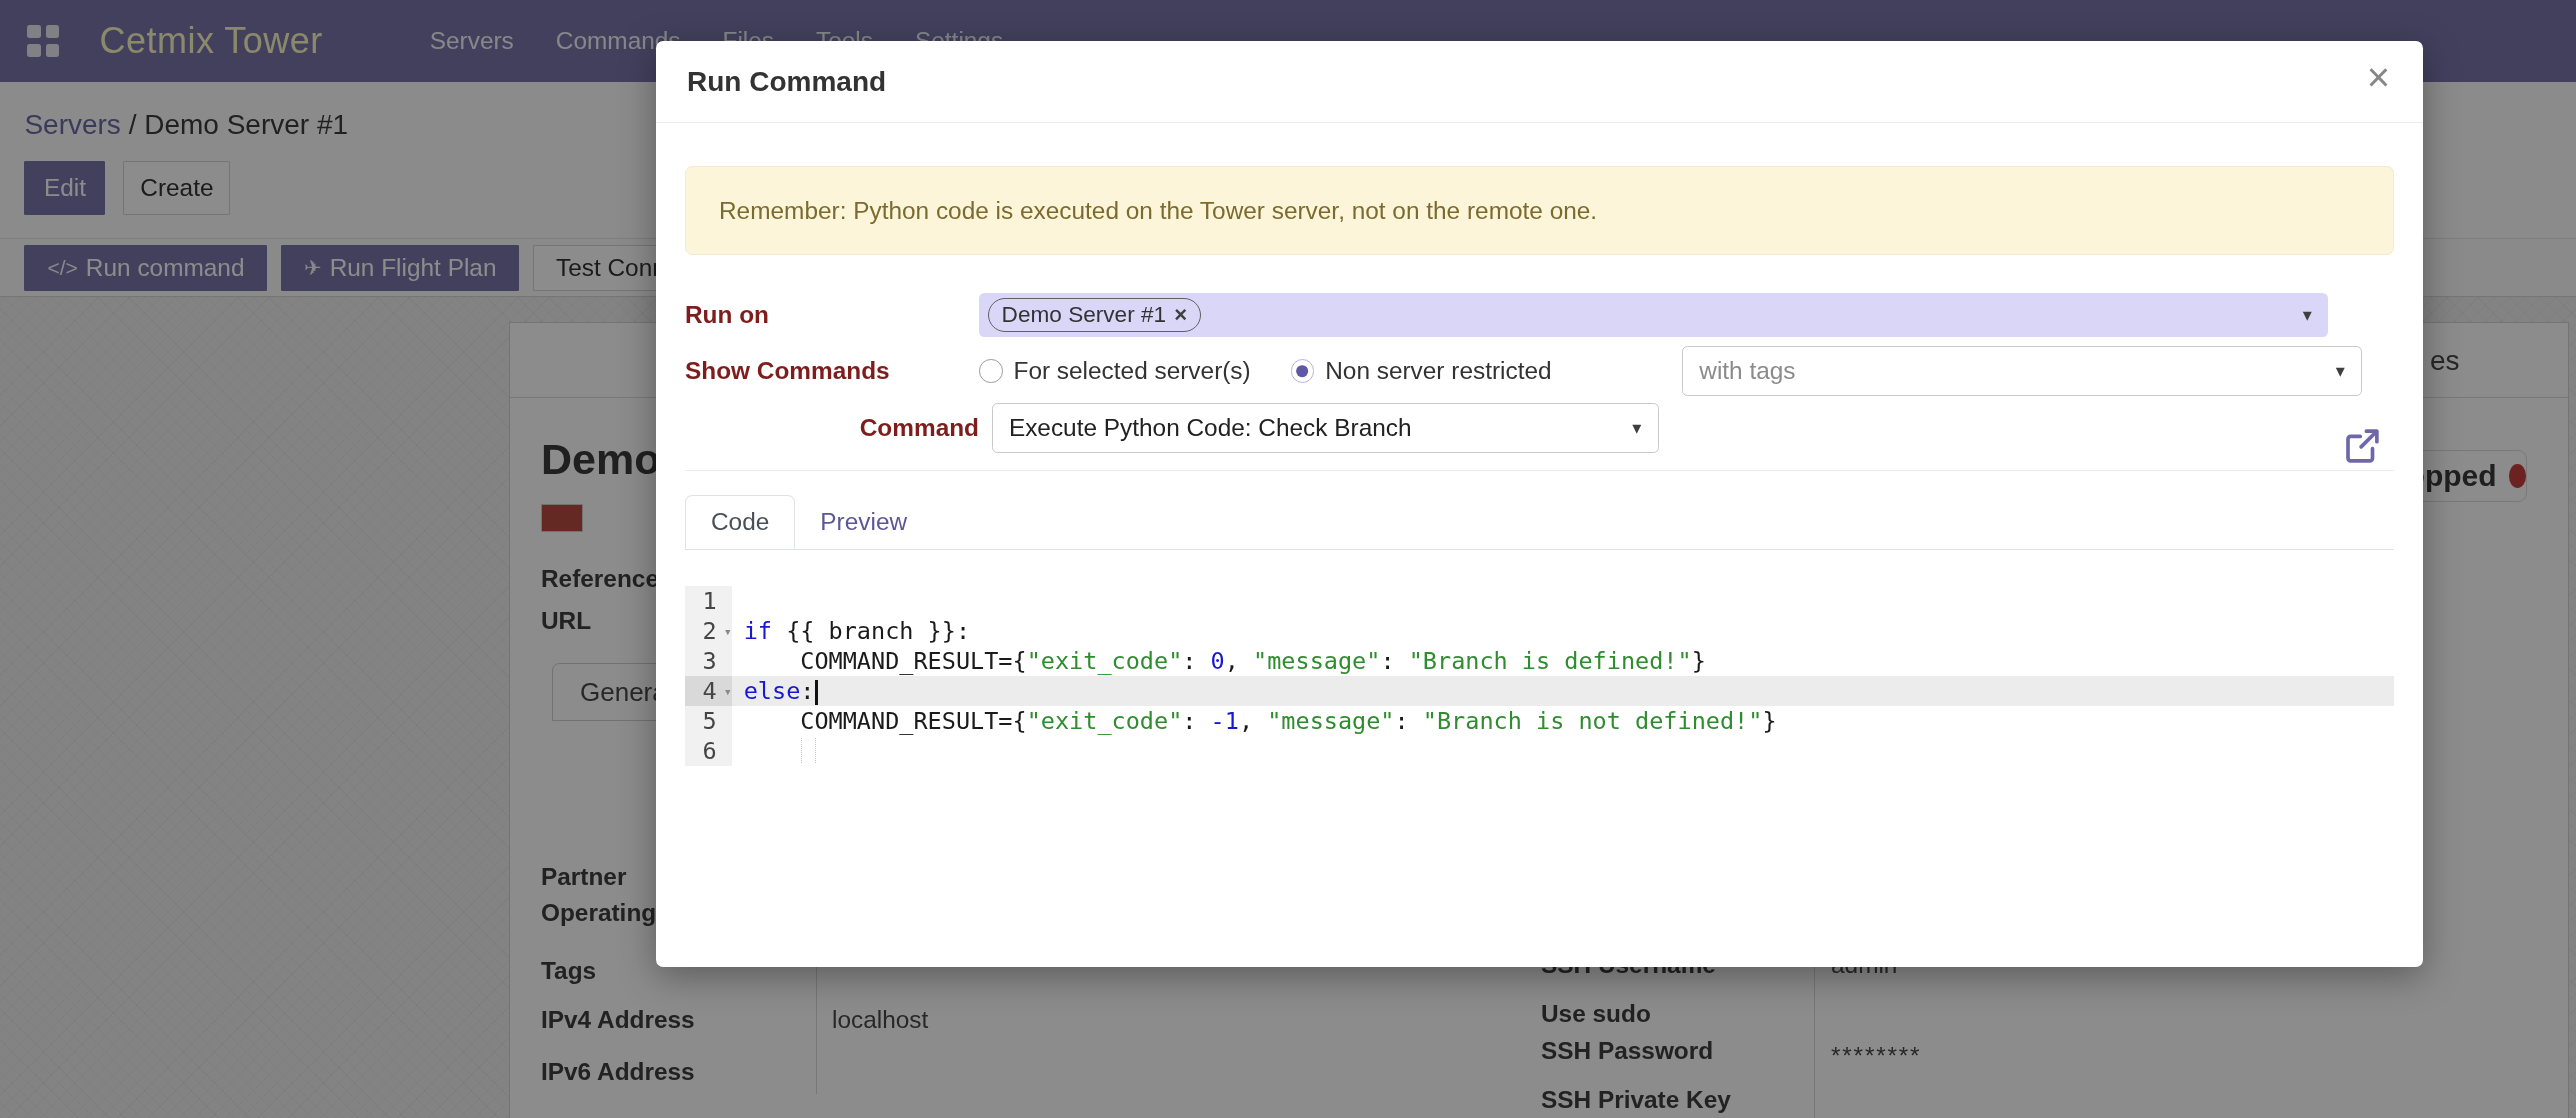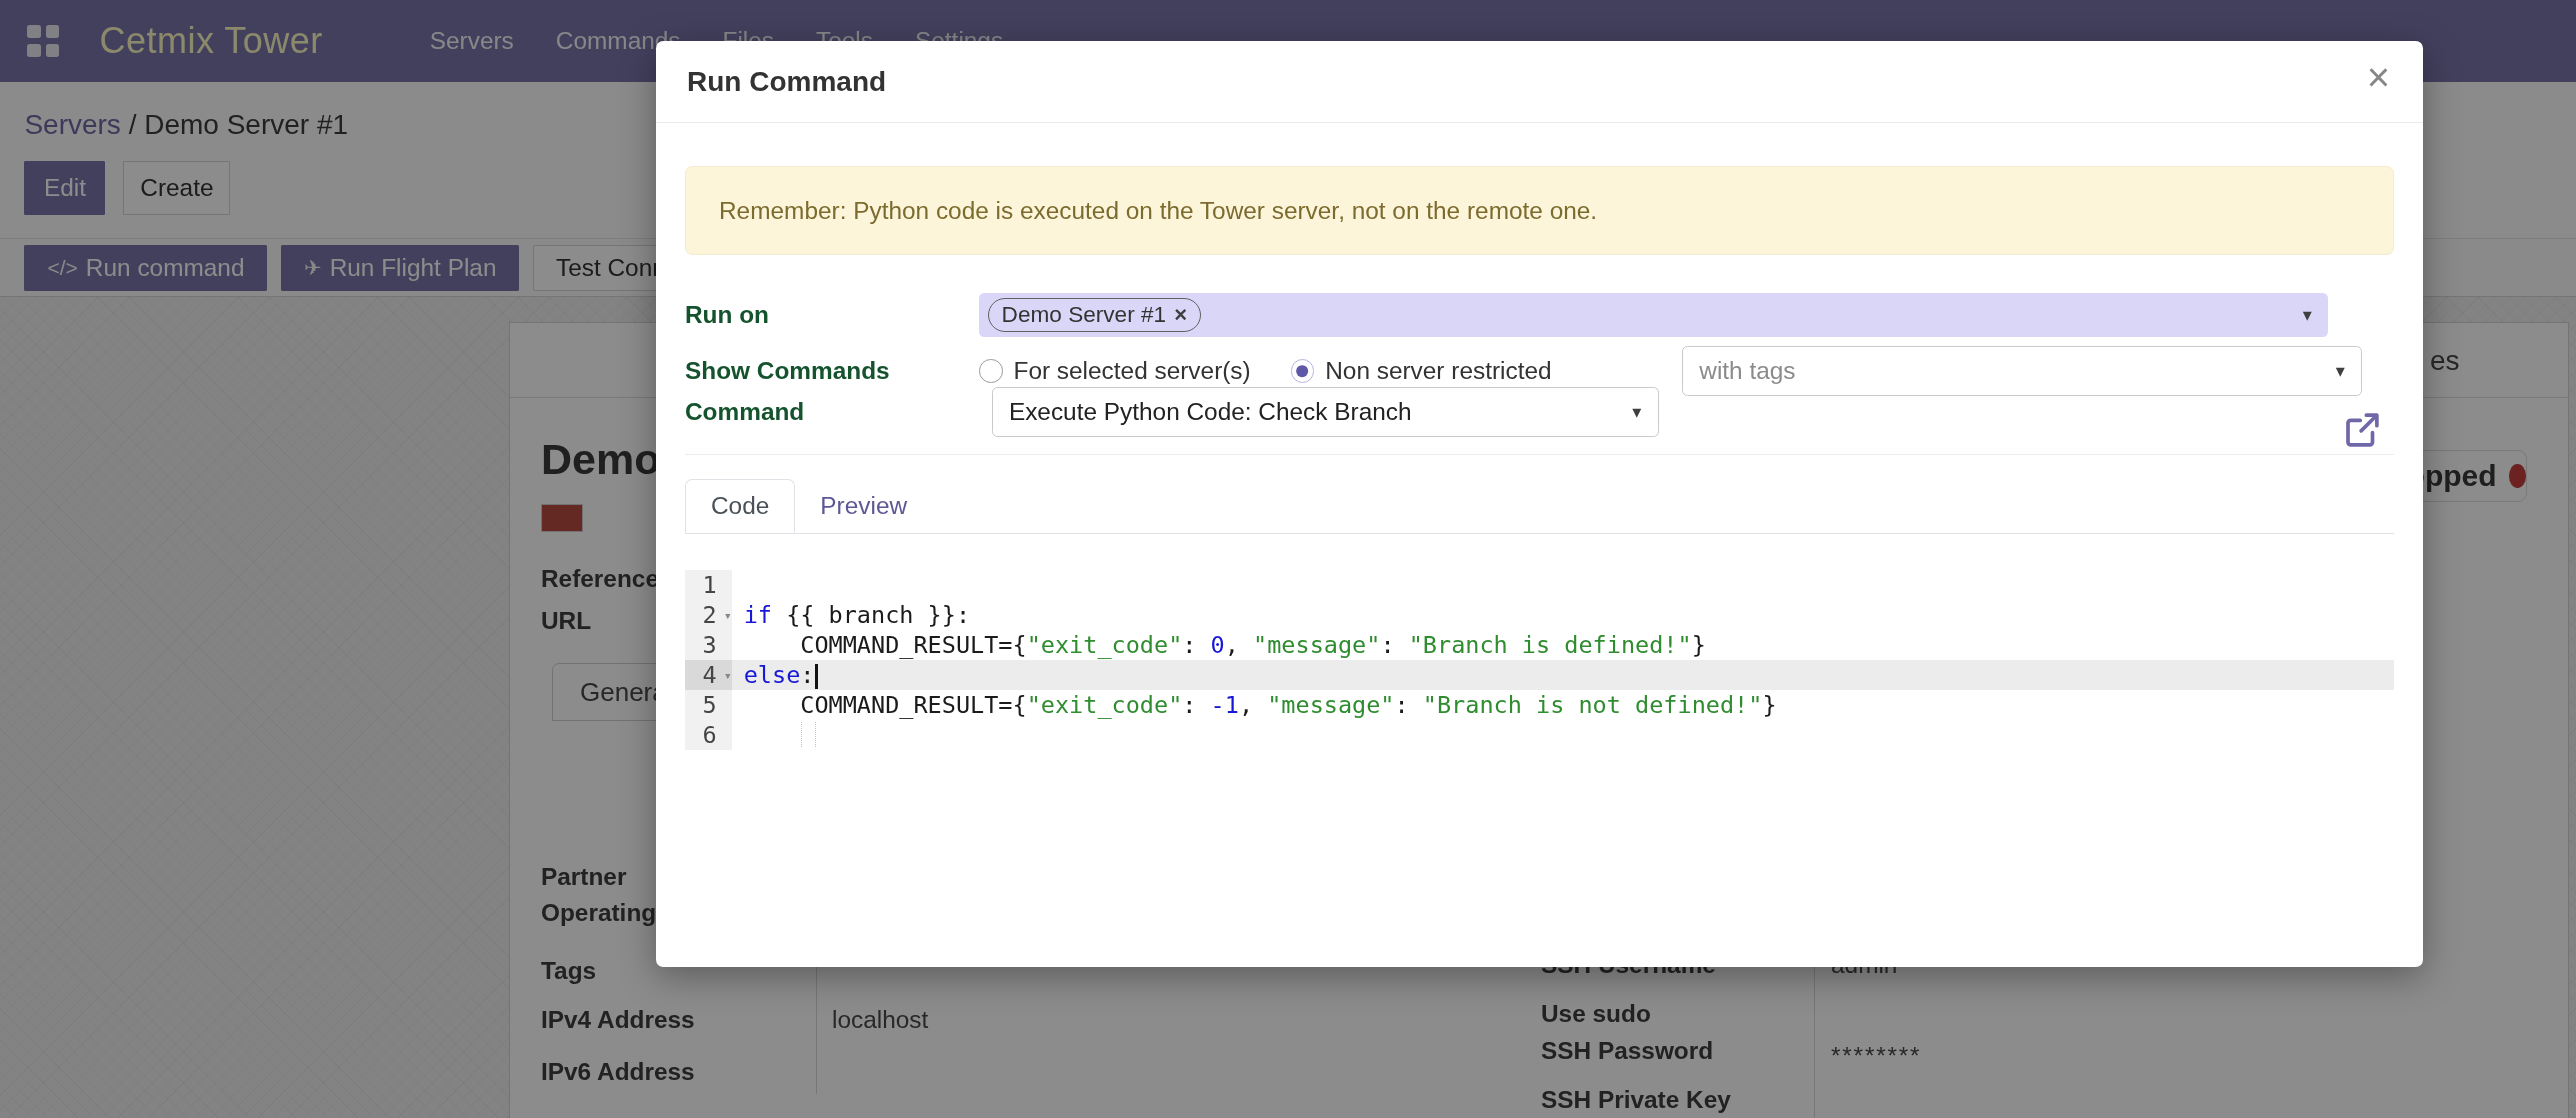--- a/index.html
+++ b/index.html
@@ -91,36 +91,36 @@
   .modal{position:absolute;left:656px;top:41px;width:1767px;height:926px;background:#fff;border-radius:7.2px;
     box-shadow:0 9px 36px rgba(0,0,0,.35);z-index:100;}
   .modal-header{position:relative;height:82px;border-bottom:0.9px solid #e9ecef;display:flex;align-items:center;padding-left:31px;}
   .modal-title{font-size:28px;font-weight:600;color:#333;}
   .modal-close{position:absolute;right:33px;top:16.3px;font-size:40px;color:#878787;cursor:pointer;line-height:1;}
   .modal-body{padding:0 29px;}
   .alert{margin-top:43px;height:89px;background:var(--alertbg);border:0.9px solid #f3ead0;border-radius:7.2px;
     display:flex;align-items:center;padding-left:33px;font-size:24.4px;color:var(--alerttx);}
   .form{margin-top:38px;}
   .frow{display:flex;align-items:center;position:relative;}
-  .frow-label{width:294px;font-size:24.4px;font-weight:700;color:#14532d;flex:none;}
+  .frow-label{width:294px;font-size:24.4px;font-weight:700;color:#7f1d1d;flex:none;}
   .runon-field{width:1349px;height:44px;background:var(--lav);border-radius:5.4px;position:relative;display:flex;align-items:center;}
   .tag-chip{margin-left:9px;display:inline-flex;align-items:center;gap:8.1px;border:1.8px solid #606060;border-radius:902px;
     padding:2.7px 12.6px;font-size:22.6px;color:#333;}
   .chip-x{font-weight:700;font-size:22px;color:#3f3f3f;cursor:pointer;line-height:1;}
   .caret{position:absolute;right:16.3px;top:50%;transform:translateY(-50%);font-size:18px;color:#3f3f3f;}
   .row-show{height:50px;margin-top:9px;}
   .radio{display:inline-flex;align-items:center;gap:11px;margin-right:40px;font-size:24.4px;color:#333;cursor:pointer;}
   .radio-circle{width:23.5px;height:23.5px;border-radius:50%;border:1.8px solid #9a9a9a;background:#fff;flex:none;position:relative;}
   .radio-circle.sel{border-color:#b7b2e4;}
   .radio-circle.sel::after{content:"";position:absolute;left:50%;top:50%;width:11.7px;height:11.7px;border-radius:50%;
     background:#5e58a6;transform:translate(-50%,-50%);}
   .select{height:50px;border:0.9px solid #c9c9c9;border-radius:5.4px;background:#fff;position:relative;
     display:flex;align-items:center;padding-left:16.3px;font-size:24.4px;color:#222;cursor:pointer;}
   .sel-tags{width:680px;margin-left:auto;margin-right:32px;color:#8b8b8b;}
-  .row-cmd{height:50px;margin-top:9px;padding-bottom:36px;border-bottom:0.9px solid #ececec;}
+  .row-cmd{height:50px;margin-top:25px;padding-bottom:36px;border-bottom:0.9px solid #ececec;text-align:right;}
   .sel-pytype{width:667px;background:var(--lav);border-color:var(--lavb);color:#333;}
   .chev{position:absolute;right:18px;top:50%;width:11.7px;height:11.7px;border-right:1.8px solid #333;border-bottom:1.8px solid #333;
     transform:translateY(-70%) rotate(45deg);}
   .sel-cmd{width:667px;margin-left:12.6px;}
   .ext-link{position:absolute;right:11px;top:3.6px;width:42px;height:42px;cursor:pointer;}
   .tabs{margin-top:23.5px;display:flex;align-items:flex-end;height:55px;border-bottom:0.9px solid var(--tabborder);}
   .tab{height:54px;display:flex;align-items:center;padding:0 25px;font-size:24.4px;cursor:pointer;}
   .tab.active{border:0.9px solid var(--tabborder);border-bottom:0.9px solid #fff;border-radius:7.2px 7.2px 0 0;color:#495057;
     background:#fff;margin-bottom:-0.9px;}
   .tab.inactive{color:#5d5794;}

